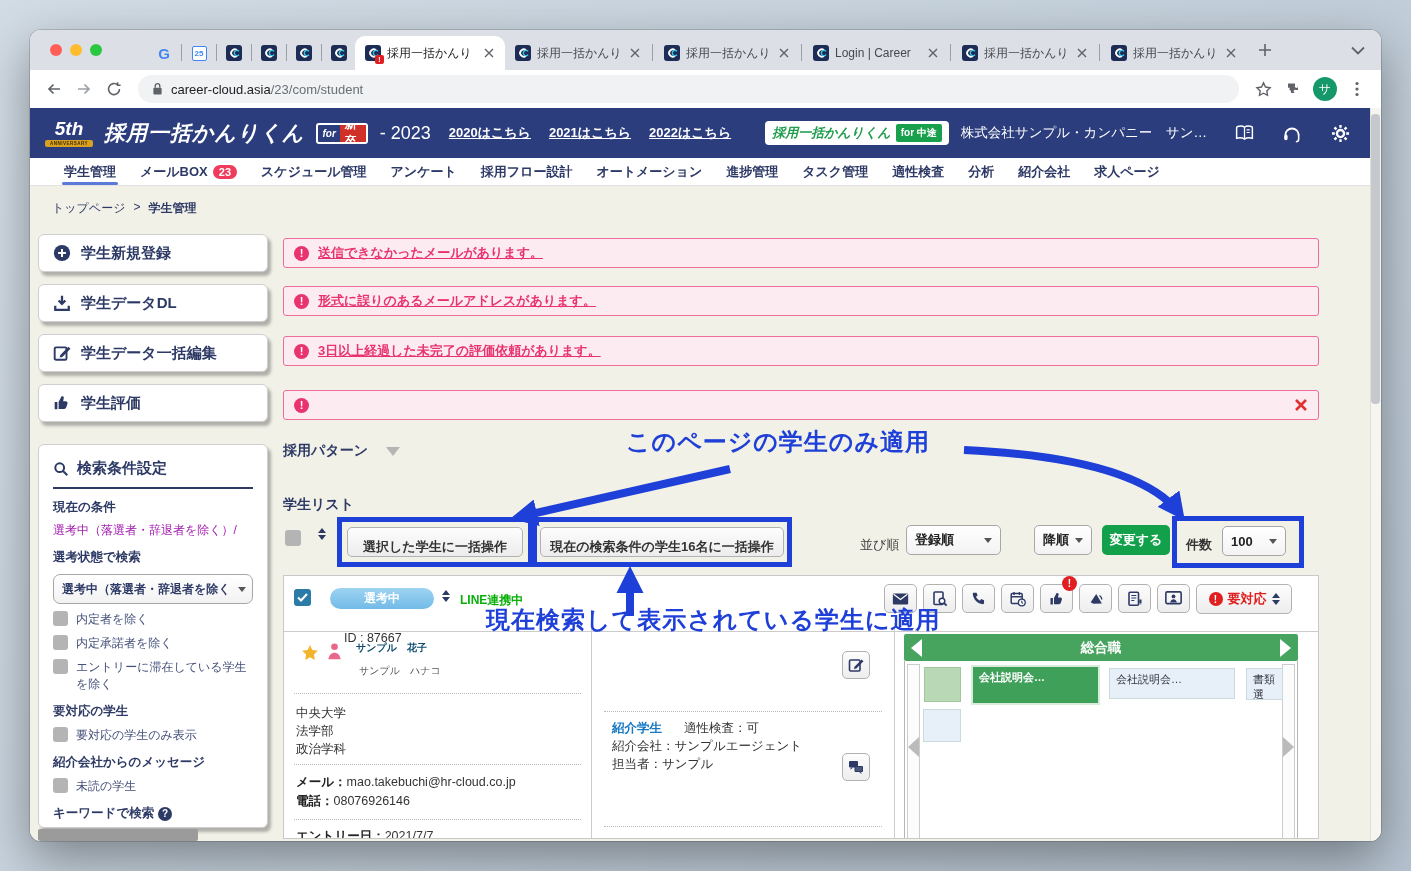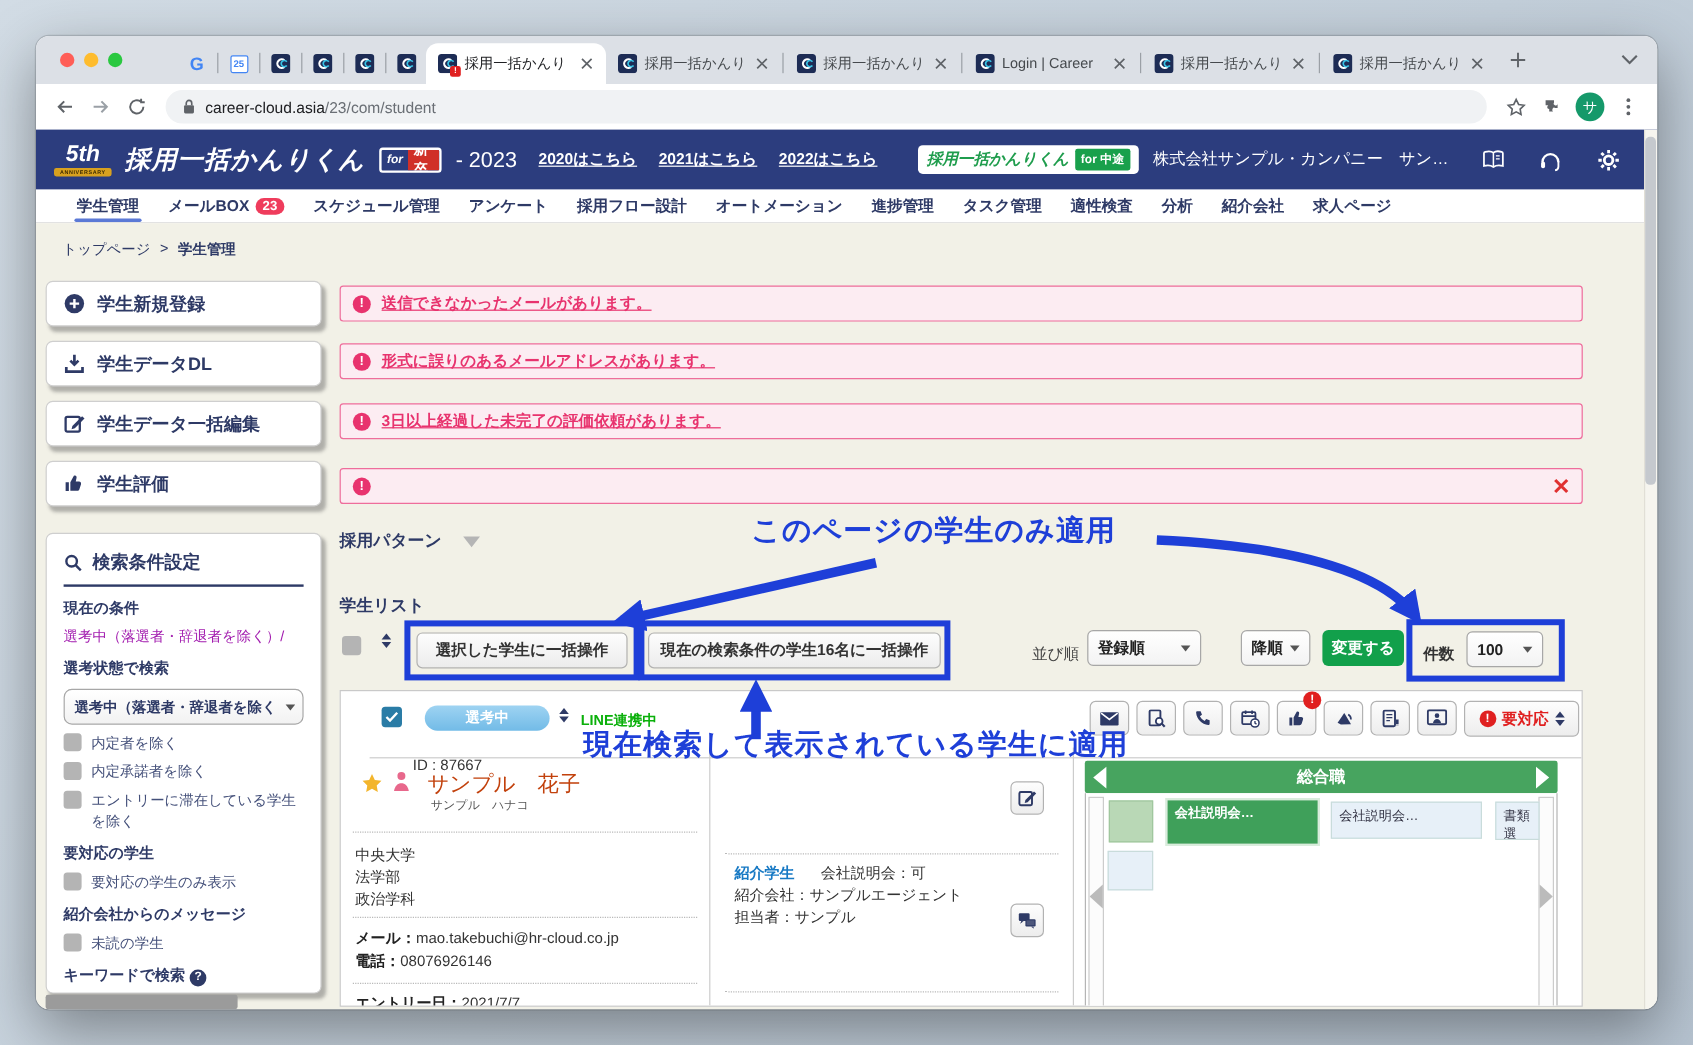--- a/index.html
+++ b/index.html
@@ -87,28 +87,28 @@
 
 .patternrow { position:absolute; left:253px; top:256px; display:flex; align-items:center; gap:18px; }
 .blabel { font-weight:bold; font-size:14px; color:#2e3a66; }
 .tri-dn { width:0; height:0; border-left:7px solid transparent; border-right:7px solid transparent; border-top:9px solid #b5b5b5; }
 
 .listtitle { position:absolute; left:253px; top:310px; font-weight:bold; font-size:14px; color:#2e3a66; }
 .sortud { display:inline-flex; flex-direction:column; gap:2px; align-items:center; }
 .sortud i { width:0; height:0; border-left:4px solid transparent; border-right:4px solid transparent; display:block; }
 .sortud .up { border-bottom:5px solid #2e3a66; }
 .sortud .dn { border-top:5px solid #2e3a66; }
-.btn-gray { background:linear-gradient(#fdfdfd,#ececec); border:1px solid #b2b2b2; border-radius:5px; color:#333; font-weight:bold; font-size:13px; display:flex; align-items:center; justify-content:center; }
+.btn-gray { background:linear-gradient(#fdfdfd,#ececec); border:1px solid #b2b2b2; border-radius:5px; color:#333; font-weight:bold; font-size:13px; display:flex; align-items:flex-end; justify-content:center; }
 .anno-box { position:absolute; border:5px solid #1e3fd8; z-index:55; pointer-events:none; }
 .sel { position:absolute; background:linear-gradient(#fff,#f3f3f3); border:1px solid #a7a7a7; border-radius:5px; font-size:13px; font-weight:bold; color:#222; display:flex; align-items:center; justify-content:space-between; padding:0 8px; height:30px; }
 .applybtn { position:absolute; left:1072px; top:339px; width:68px; height:30px; background:#12a04b; border-radius:5px; color:#fff; font-weight:bold; font-size:13px; display:flex; align-items:center; justify-content:center; }
 
 
 .card { position:absolute; left:253px; top:389px; width:1036px; height:264px; background:#fff; border:1px solid #c9c9c9; overflow:hidden; }
-.cardhead { position:relative; height:56px; border-bottom:1px solid #ccc;margin-left:24px; }
+.cardhead { position:relative; height:56px; border-bottom:1px solid #ccc; }
 .chk2 { position:absolute; left:10px; top:13px; width:17px; height:17px; background:#2a7ca6; border-radius:3px; display:flex; align-items:center; justify-content:center; }
 .pill { position:absolute; left:46px; top:12px; width:104px; height:21px; border-radius:11px; background:linear-gradient(#9ed3f2,#72bbe7); color:#fff; font-weight:bold; font-size:12px; display:flex; align-items:center; justify-content:center; }
 .linestat { position:absolute; left:176px; top:16px; color:#0ab00a; font-weight:bold; font-size:12px; }
 .icb { position:absolute; top:8px; width:33px; height:29px; border:1px solid #b2b2b2; border-radius:5px; background:linear-gradient(#fdfdfd,#ededed); display:flex; align-items:center; justify-content:center; color:#2e3a66; }
 .redbadge { position:absolute; left:778px; top:0; width:15px; height:15px; border-radius:50%; background:#e02020; color:#fff; font-size:10px; font-weight:bold; display:flex; align-items:center; justify-content:center; z-index:2; }
 .redbadge::before { content:"!"; }
 .attnbtn { position:absolute; left:912px; top:8px; width:96px; height:30px; border:1px solid #b2b2b2; border-radius:5px; background:linear-gradient(#fdfdfd,#ededed); display:flex; align-items:center; justify-content:center; gap:5px; }
 .attnbang { width:14px; height:14px; border-radius:50%; background:#e02020; color:#fff; font-size:10px; font-weight:bold; display:flex; align-items:center; justify-content:center; }
 .attnbang::before { content:"!"; }
 .attntext { color:#e02020; font-weight:bold; font-size:13px; }
@@ -654,41 +654,41 @@
         <div class="colline" style="left:610px"></div>
 
         <span class="ctext" style="left:60px;top:8px;color:#333">ID : 87667</span>
         <svg style="position:absolute;left:17px;top:21px" width="18" height="17" viewBox="0 0 16 15">
               <path d="M8 .8l2.1 4.4 4.9.7-3.5 3.4.8 4.8L8 11.8l-4.3 2.3.8-4.8L1 5.9l4.9-.7z" fill="#f3b52c"></path>
             </svg>
         <svg style="position:absolute;left:42px;top:19px" width="17" height="19" viewBox="0 0 14 16">
               <circle cx="7" cy="4" r="2.8" fill="#e8688c"></circle>
               <path d="M1.8 14.5C2.4 10.8 4.5 9 7 9s4.6 1.8 5.2 5.5z" fill="#e8688c"></path>
             </svg>
-        <span class="ctext" style="left:72px;top:18px;font-size:18px;font-weight:normal;color:#c2410c">サンプル　花子</span>
+        <span class="ctext" style="left:72px;top:18px;font-size:10px;font-weight:bold;color:#0c4a6e">サンプル　花子</span>
         <span class="ctext" style="left:75px;top:41px;font-size:10px;color:#555">サンプル　ハナコ</span>
         <div class="dotted" style="left:10px;top:70px;width:287px"></div>
         <span class="ctext" style="left:12px;top:82px">中央大学</span>
         <span class="ctext" style="left:12px;top:100px">法学部</span>
         <span class="ctext" style="left:12px;top:118px">政治学科</span>
         <div class="dotted" style="left:10px;top:141px;width:287px"></div>
         <span class="ctext" style="left:12px;top:151px"><span class="clabel">メール：</span><span>mao.takebuchi@hr-cloud.co.jp</span></span>
         <span class="ctext" style="left:12px;top:170px"><span class="clabel">電話：</span><span>08076926146</span></span>
         <div class="dotted" style="left:10px;top:196px;width:287px"></div>
         <span class="ctext" style="left:12px;top:205px"><span class="clabel">エントリー日：</span><span>2021/7/7</span></span>
 
         <span class="sqbtn" style="left:558px;top:28px">
               <svg width="16" height="16" viewBox="0 0 16 16">
                 <rect x="1.5" y="3" width="10.5" height="11" rx="1.2" fill="none" stroke="#2e3a66" stroke-width="1.6"></rect>
                 <path d="M6.5 9.7l7.2-7.2 1.8 1.8-7.2 7.2-2.4.6z" fill="#2e3a66"></path>
               </svg>
             </span>
         <div class="dotted" style="left:320px;top:88px;width:278px"></div>
         <span class="ctext" style="left:328px;top:97px;color:#1779c4;font-weight:bold">紹介学生</span>
-        <span class="ctext" style="left:400px;top:97px">会社説明会：可</span>
+        <span class="ctext" style="left:400px;top:97px">適性検査：可</span>
         <span class="ctext" style="left:328px;top:115px">紹介会社：サンプルエージェント</span>
         <span class="ctext" style="left:328px;top:133px">担当者：サンプル</span>
         <span class="sqbtn" style="left:558px;top:130px">
               <svg width="16" height="15" viewBox="0 0 16 15">
                 <rect x="1" y="1" width="9" height="6.5" rx="1" fill="#2e3a66"></rect>
                 <path d="M3 7.5l-.8 2.2L5 7.8" fill="#2e3a66"></path>
                 <rect x="6.5" y="6" width="8.5" height="6" rx="1" fill="#2e3a66"></rect>
                 <path d="M13 12l.8 2-2.6-1.7" fill="#2e3a66"></path>
                 <rect x="7.5" y="7" width="6.5" height="4" fill="#fff" opacity=".15"></rect>
               </svg>

